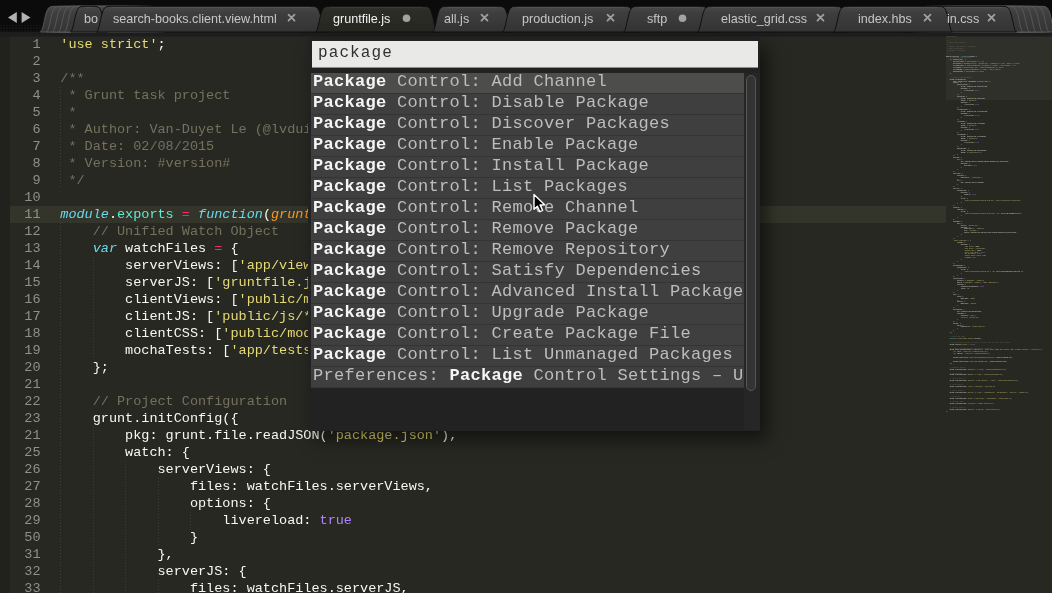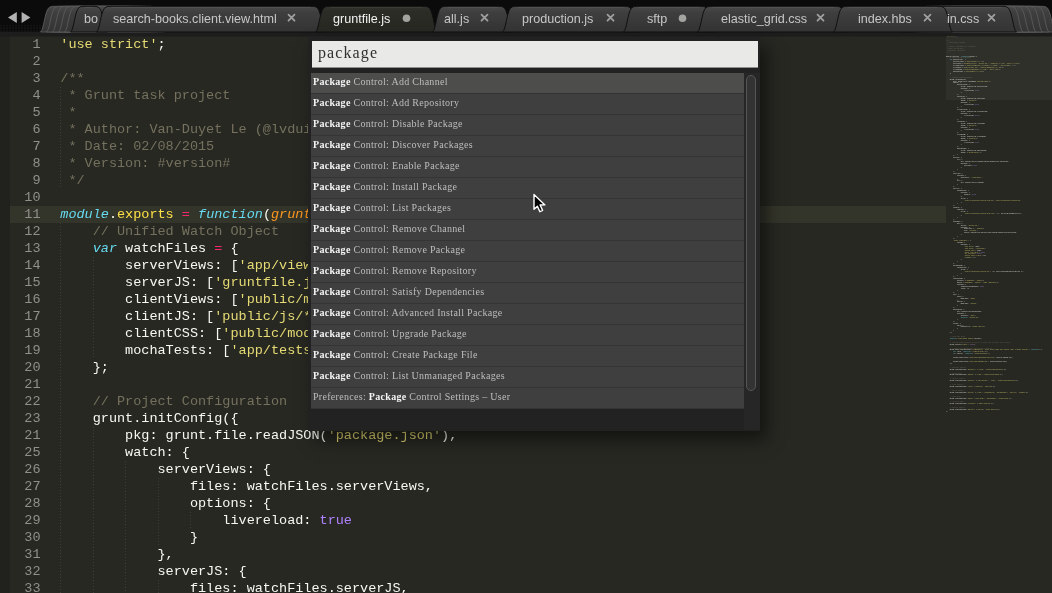--- a/index.html
+++ b/index.html
@@ -8,37 +8,37 @@
 #editor{position:absolute;left:0;top:36px;width:1052px;height:557px;background:#272822}
 #lstrip{position:absolute;left:0;top:36px;width:10px;height:557px;background:#21211d}
 #hline{position:absolute;left:10px;top:206px;width:936px;height:17px;background:#3a392d;opacity:.75}
 #gutter{position:absolute;left:0;top:36px;width:40.5px;text-align:right;color:#90908a;
   font-size:13.5px;line-height:17px}
 #gutter .gl{height:17px}
 #code{position:absolute;left:60.3px;top:36px;font-size:13.5px;line-height:17px;color:#f8f8f2}
 .cl{height:17px;white-space:pre}
 .gl{height:17px}
 .w{color:#f8f8f2}.c{color:#75715e}.s{color:#e6db74}
-.k{color:#66d9ef;font-style:italic}.g{color:#fde047}
+.k{color:#66d9ef;font-style:italic}.g{color:#5eead4}
 .p{color:#f92672}.o{color:#fd971f;font-style:italic}.u{color:#ae81ff}
 .ig{position:absolute;width:1px;background-image:repeating-linear-gradient(180deg,#3d3e35 0,#3d3e35 1px,transparent 1px,transparent 3px)}
 
 #minimap{position:absolute;left:946px;top:36.3px;width:106px;height:557px;overflow:hidden}
 #mini-inner{position:absolute;left:0;top:0;font-size:13.5px;line-height:17px;color:#f8f8f2;opacity:0.82;
   transform:scale(0.113);transform-origin:0 0;width:940px}
 #miniview{position:absolute;left:946px;top:36px;width:106px;height:64px;background:rgba(255,255,255,0.04)}
 
 #palette{position:absolute;left:308px;top:37px;width:452px;height:394px;background:#222;
-  box-shadow:7px 9px 16px rgba(0,0,0,0.5);font-family:Liberation Serif, serif}
+  box-shadow:7px 9px 16px rgba(0,0,0,0.5);font-family:Liberation Mono, monospace}
 #pinput{position:absolute;left:4px;top:3.5px;width:446px;height:27px;background:#e9e9e7;
   border-bottom:1px solid #8f8f8f;box-sizing:border-box}
 #pinput span{position:absolute;left:6px;top:3.5px;font-size:16px;letter-spacing:1.1px;color:#303030}
 #plist{position:absolute;left:3px;top:35.5px;width:433px}
 .prow{height:20px;background:#3f3f3f;border-bottom:1px solid #343434;color:#bdbdbd;
-  font-size:10px;line-height:18.6px;padding-left:2px;white-space:nowrap;overflow:hidden;letter-spacing:0.3px}
+  font-size:17px;line-height:18.6px;padding-left:2px;white-space:nowrap;overflow:hidden;letter-spacing:0.3px}
 .prow b{color:#f5f5f5;font-weight:bold}
 .prow.sel{background:#4d4d4c}
 #ptrack{position:absolute;left:436px;top:35.5px;width:16px;height:357px;background:#262626}
 #pthumb{position:absolute;left:438px;top:38px;width:10px;height:316px;border-radius:5px;
   background:#333;border:1px solid #565656;box-sizing:border-box}
 
 .tt{font-family:"Liberation Sans",sans-serif;font-size:12.6px;fill:#c6c6c6}
 .ta{fill:#f2f2f2}
 </style></head>
 <body>
@@ -77,21 +77,21 @@
       <div class="gl">20</div>
       <div class="gl">21</div>
       <div class="gl">22</div>
       <div class="gl">23</div>
       <div class="gl">21</div>
       <div class="gl">25</div>
       <div class="gl">26</div>
       <div class="gl">27</div>
       <div class="gl">28</div>
       <div class="gl">29</div>
-      <div class="gl">30</div>
+      <div class="gl">50</div>
       <div class="gl">31</div>
       <div class="gl">32</div>
       <div class="gl">33</div>
     </div>
   <div id="code">
       <div class="cl"><span class="s">'use strict'</span><span class="w">;</span></div>
       <div class="cl"></div>
       <div class="cl"><span class="c">/**</span></div>
       <div class="cl"><span class="c"> * Grunt task project</span></div>
       <div class="cl"><span class="c"> *</span></div>
@@ -393,21 +393,20 @@
 <path d="M 924.5 14.7 L 930.5 20.7 M 924.5 20.7 L 930.5 14.7" stroke="#9f9f9f" stroke-width="1.8" stroke-linecap="round"></path>
 <text x="947" y="23" class="tt">in.css</text>
 <path d="M 988.5 14.7 L 994.5 20.7 M 988.5 20.7 L 994.5 14.7" stroke="#9f9f9f" stroke-width="1.8" stroke-linecap="round"></path>
   </svg>
   <div id="palette">
     <div id="pinput">
         <span>package</span>
       </div>
     <div id="plist">
         <div class="prow sel"><b>Package</b> Control: Add Channel</div>
-<div class="prow"><b>Package</b> Control: Add Repository</div>
 <div class="prow"><b>Package</b> Control: Disable Package</div>
 <div class="prow"><b>Package</b> Control: Discover Packages</div>
 <div class="prow"><b>Package</b> Control: Enable Package</div>
 <div class="prow"><b>Package</b> Control: Install Package</div>
 <div class="prow"><b>Package</b> Control: List Packages</div>
 <div class="prow"><b>Package</b> Control: Remove Channel</div>
 <div class="prow"><b>Package</b> Control: Remove Package</div>
 <div class="prow"><b>Package</b> Control: Remove Repository</div>
 <div class="prow"><b>Package</b> Control: Satisfy Dependencies</div>
 <div class="prow"><b>Package</b> Control: Advanced Install Package</div>

